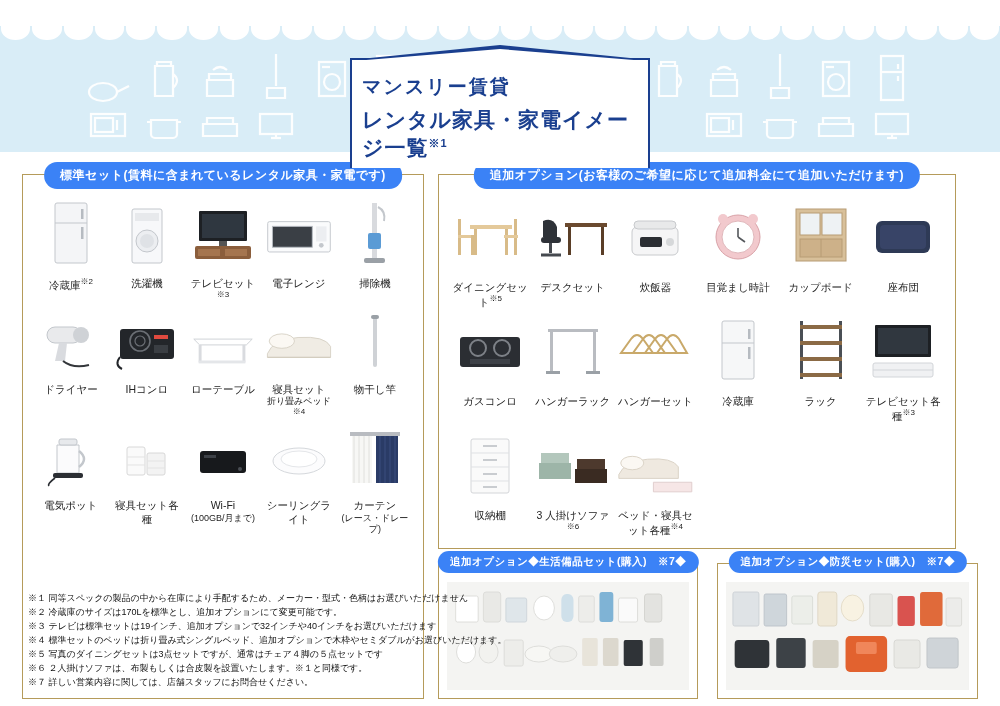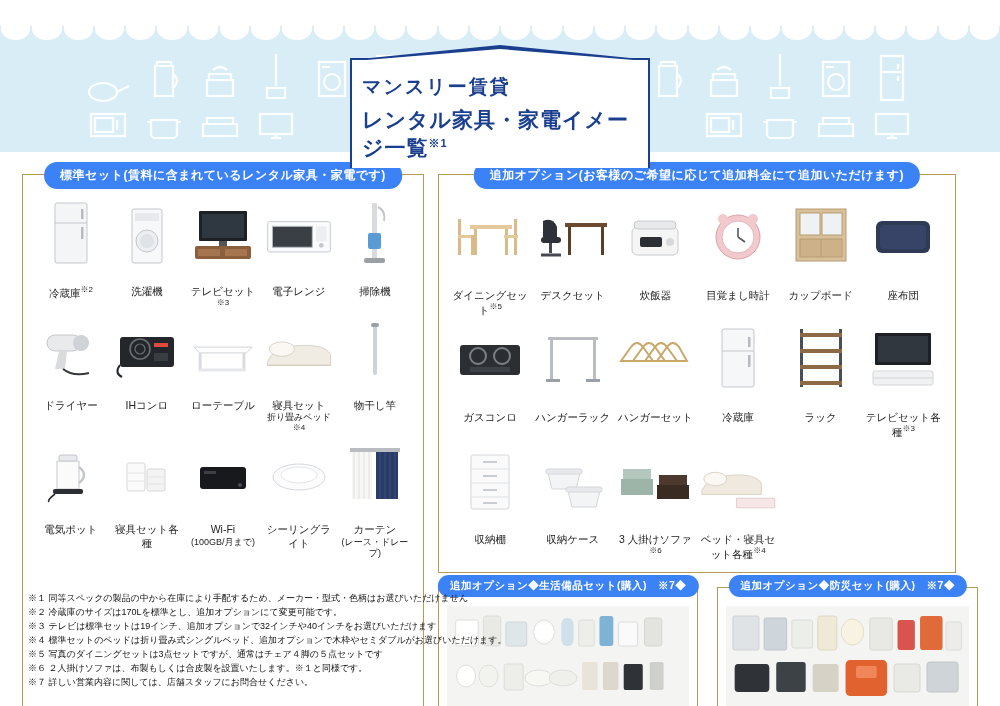--- a/index.html
+++ b/index.html
@@ -135,21 +135,21 @@
     width: 100%;
     display: flex;
     align-items: flex-end;
     justify-content: center;
   }
   .thumb svg { display: block; }
   .cap {
     font-size: 10.5px;
     color: #222;
     line-height: 1.25;
-    margin-top: 18px;
+    margin-top: 10px;
     white-space: pre-line;
   }
   .cap .note { font-size: 8px; vertical-align: super; }
   .cap .sub { font-size: 9px; display: block; }
 
   .g5 .cell { width: 20%; }
   .g6 .cell { width: 16.66%; }
 
   
   .bottom-row {
@@ -765,31 +765,20 @@
         <div class="thumb">
           <svg width="62" height="70" viewBox="0 0 62 70">
             <rect x="12" y="10" width="38" height="54" rx="2" fill="#fafafa" stroke="#d4d6d9"></rect>
             <path d="M12 24 h38 M12 38 h38 M12 52 h38" stroke="#dfe1e4"></path>
             <path d="M24 17 h14 M24 31 h14 M24 45 h14 M24 58 h14" stroke="#c9ccd0" stroke-width="2"></path>
           </svg>
         </div>
         <div class="cap"><span>収納棚</span></div>
       </div>
 
-      <div class="cell">
-        <div class="thumb">
-          <svg width="70" height="70" viewBox="0 0 70 70">
-            <path d="M10 28 h32 l-4 16 h-24 z" fill="#f3f4f6" stroke="#d4d6d9"></path>
-            <rect x="8" y="24" width="36" height="5" rx="2" fill="#e7e9ec" stroke="#d4d6d9"></rect>
-            <path d="M30 46 h32 l-4 16 h-24 z" fill="#f3f4f6" stroke="#d4d6d9"></path>
-            <rect x="28" y="42" width="36" height="5" rx="2" fill="#e7e9ec" stroke="#d4d6d9"></rect>
-          </svg>
-        </div>
-        <div class="cap"><span>収納ケース</span></div>
-      </div>
 
       <div class="cell">
         <div class="thumb">
           <svg width="80" height="70" viewBox="0 0 80 70">
             <path d="M6 34 h32 v16 h-32 z" fill="#9db5a8"></path>
             <path d="M8 24 h28 v10 h-28 z" fill="#b3c7bc"></path>
             <path d="M42 40 h32 v14 h-32 z" fill="#3a2b22"></path>
             <path d="M44 30 h28 v10 h-28 z" fill="#4d392d"></path>
           </svg>
         </div>

